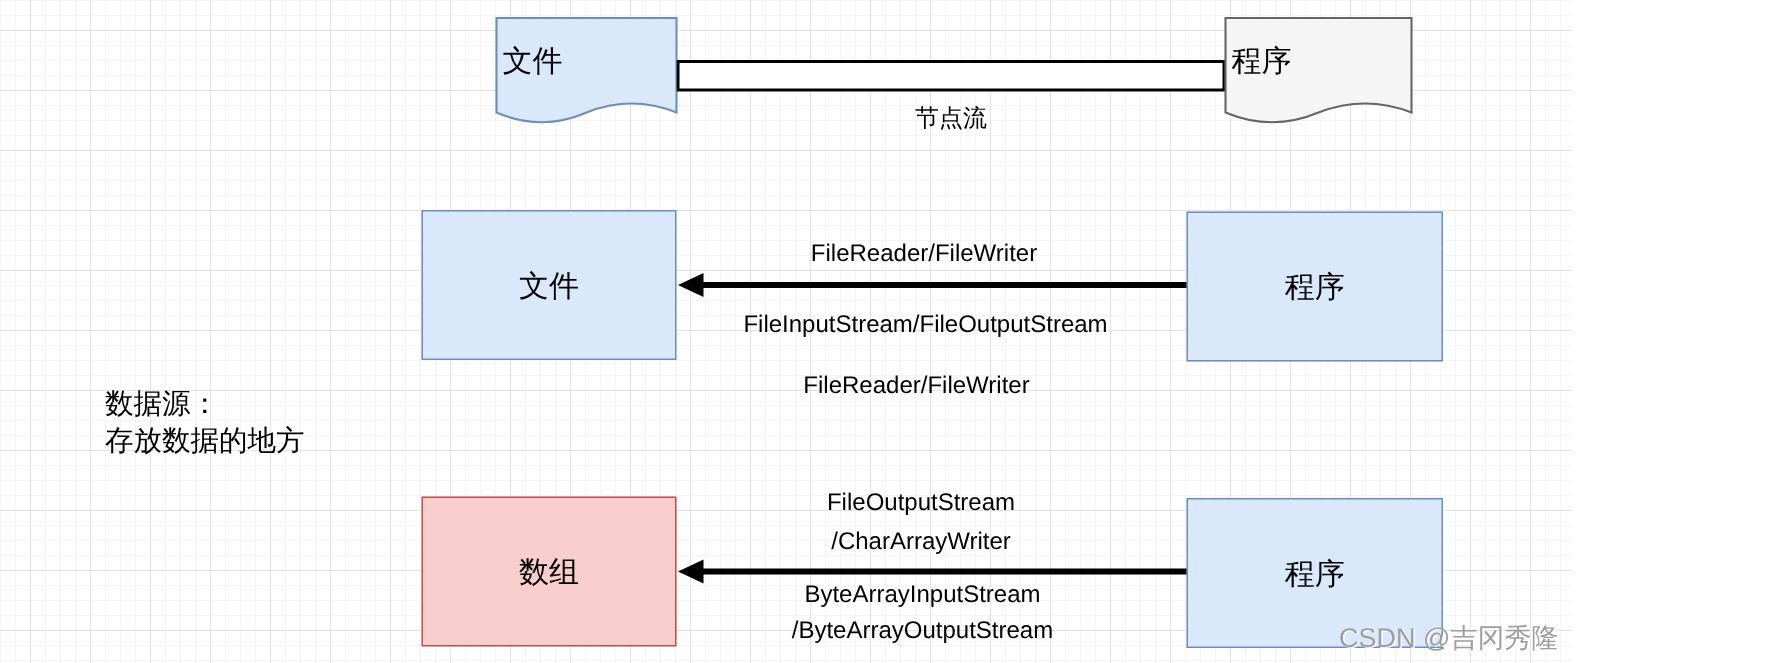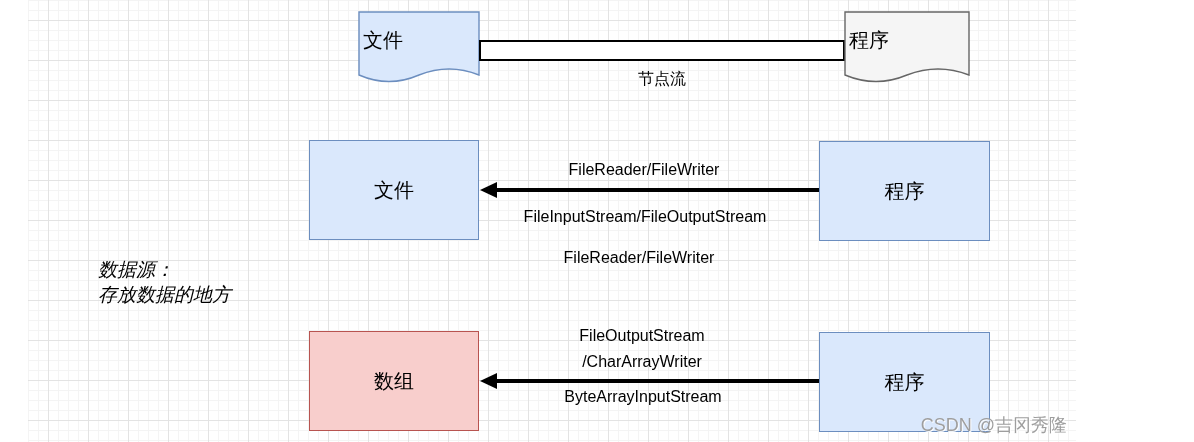--- a/index.html
+++ b/index.html
@@ -11,21 +11,20 @@
     font-family: "Liberation Sans", "DejaVu Sans", sans-serif;
     color: #000;
     background-color: #ffffff;
     background-image:
       linear-gradient(#e3e3e3 1px, transparent 1px),
       linear-gradient(90deg, #e3e3e3 1px, transparent 1px),
       linear-gradient(#f4f4f4 1px, transparent 1px),
       linear-gradient(90deg, #f4f4f4 1px, transparent 1px);
     background-size: 40px 40px, 40px 40px, 10px 10px, 10px 10px;
     background-position: 20px 20px, 20px 20px, 0 0, 0 0;
-    margin-left: 28px;
   }
 
   
   .doc { position: absolute; }
   .doc svg { display: block; }
   .doc .doc-label {
     position: absolute;
     left: 5px;
     top: 16px;
     font-size: 20px;
@@ -124,37 +123,38 @@
   <div class="arrow" style="left:452px; top:182px; width:339px;">
     <div class="head"></div>
     <div class="shaft"></div>
   </div>
 
   <div class="lbl" style="left:616px; top:161px;">FileReader/FileWriter</div>
   <div class="lbl" style="left:617px; top:208px;">FileInputStream/FileOutputStream</div>
 
   <div class="lbl" style="left:611px; top:249px;">FileReader/FileWriter</div>
 
-  <div class="note" style="left:70px; top:257px;font-style:italic;">
+  <div class="note" style="left:70px; top:257px;">
     <div>数据源：</div>
     <div>存放数据的地方</div>
   </div>
 
   <div class="node pink" style="left:281px; top:331px; width:170px; height:100px;text-align:right;">
     <span>数组</span>
   </div>
 
   <div class="node blue" style="left:791px; top:332px; width:171px; height:100px;">
     <span>程序</span>
   </div>
 
   <div class="arrow" style="left:452px; top:373px; width:339px;">
     <div class="head"></div>
     <div class="shaft"></div>
   </div>
 
   <div class="lbl" style="left:614px; top:327px;">FileOutputStream</div>
   <div class="lbl" style="left:615px; top:388px;">ByteArrayInputStream</div>
   <div class="lbl" style="left:614px; top:353px;">/CharArrayWriter</div>
+  <div class="lbl" style="left:615px; top:412px;">/ByteArrayOutputStream</div>
 
   <div class="watermark" style="right:9px; top:413px;">CSDN @吉冈秀隆</div>
 
 </div>
 
 </body></html>

